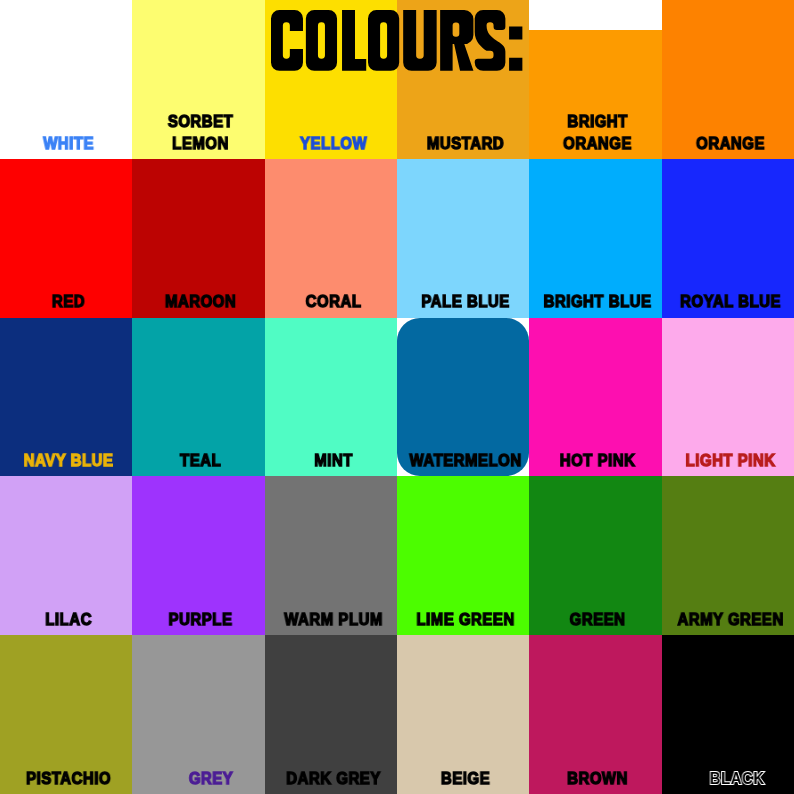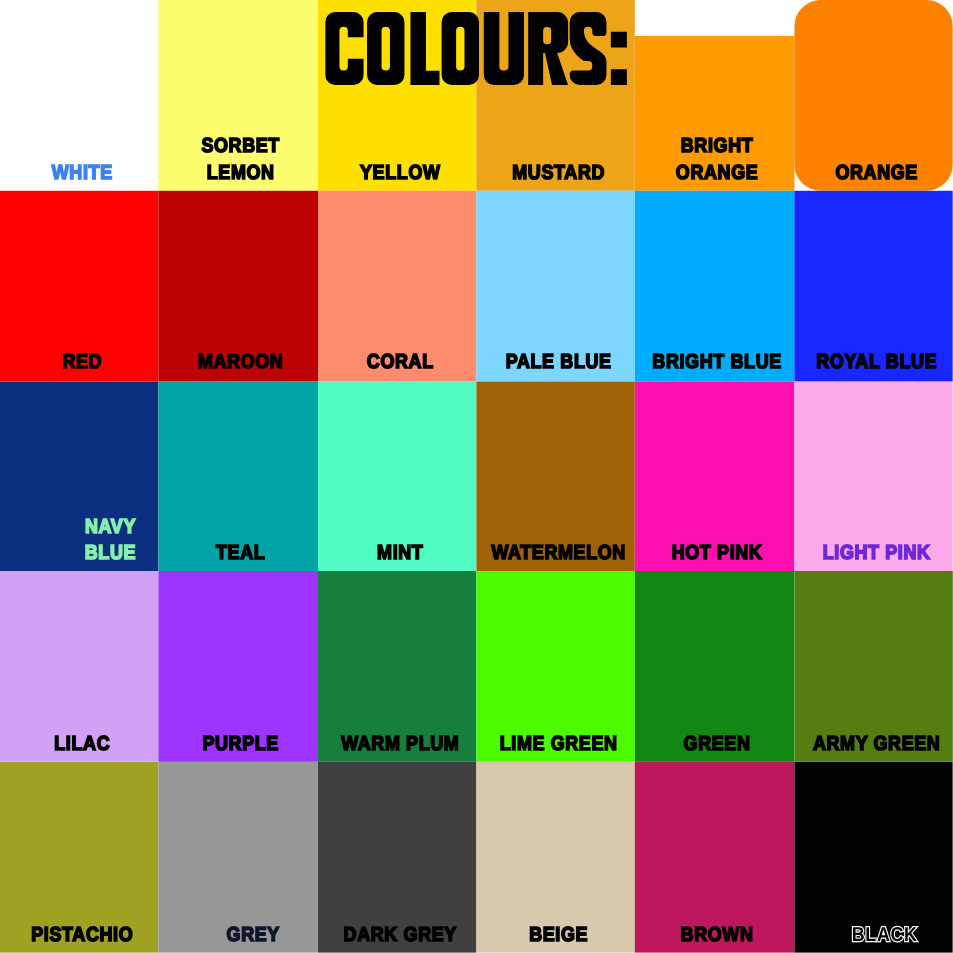--- a/index.html
+++ b/index.html
@@ -55,35 +55,35 @@
         <div class="label" style="color: #3b82f6;">
           <span class="txt">WHITE</span>
         </div>
       </div>
       <div class="cell" style="background: rgb(253, 253, 112);">
         <div class="label" style="color: rgb(0, 0, 0);">
           <span class="txt">SORBET LEMON</span>
         </div>
       </div>
       <div class="cell" style="background: rgb(253, 223, 0);">
-        <div class="label" style="color: #000000;">
+        <div class="label" style="color: #1d4ed8;">
           <span class="txt">YELLOW</span>
         </div>
       </div>
       <div class="cell" style="background: rgb(237, 164, 24);">
         <div class="label" style="color: rgb(0, 0, 0);">
           <span class="txt">MUSTARD</span>
         </div>
       </div>
       <div class="cell" style="background: rgb(253, 155, 0); margin-top: 30px;">
         <div class="label" style="color: rgb(0, 0, 0);">
           <span class="txt">BRIGHT ORANGE</span>
         </div>
       </div>
-      <div class="cell" style="background: rgb(253, 130, 0); border-radius: 22px;">
+      <div class="cell" style="background: rgb(253, 130, 0);">
         <div class="label" style="color: rgb(0, 0, 0);">
           <span class="txt">ORANGE</span>
         </div>
       </div>
       <div class="cell" style="background: rgb(254, 0, 0); padding-left: 19px;">
         <div class="label" style="color: rgb(0, 0, 0);">
           <span class="txt">RED</span>
         </div>
       </div>
       <div class="cell" style="background: rgb(188, 3, 2);">
@@ -105,60 +105,60 @@
         <div class="label" style="color: rgb(0, 0, 0);">
           <span class="txt">BRIGHT BLUE</span>
         </div>
       </div>
       <div class="cell" style="background: rgb(23, 39, 253);">
         <div class="label" style="color: rgb(0, 0, 0);">
           <span class="txt">ROYAL BLUE</span>
         </div>
       </div>
       <div class="cell" style="background: rgb(12, 46, 126);">
-        <div class="label" style="color: #86efac; padding-left: 47px;">
+        <div class="label" style="color: #eab308;">
           <span class="txt">NAVY BLUE</span>
         </div>
       </div>
       <div class="cell" style="background: rgb(3, 163, 167);">
         <div class="label" style="color: rgb(0, 0, 0);">
           <span class="txt">TEAL</span>
         </div>
       </div>
       <div class="cell" style="background: rgb(80, 252, 196);">
         <div class="label" style="color: rgb(0, 0, 0);">
           <span class="txt">MINT</span>
         </div>
       </div>
-      <div class="cell" style="background: #a16207;">
+      <div class="cell" style="background: #0369a1; border-radius: 23px;">
         <div class="label" style="color: rgb(0, 0, 0);">
           <span class="txt">WATERMELON</span>
         </div>
       </div>
       <div class="cell" style="background: rgb(253, 15, 176);">
         <div class="label" style="color: rgb(0, 0, 0);">
           <span class="txt">HOT PINK</span>
         </div>
       </div>
       <div class="cell" style="background: rgb(253, 170, 235);">
-        <div class="label" style="color: #6d28d9;">
+        <div class="label" style="color: #b91c1c;">
           <span class="txt">LIGHT PINK</span>
         </div>
       </div>
       <div class="cell" style="background: rgb(209, 161, 246);">
         <div class="label" style="color: rgb(0, 0, 0);">
           <span class="txt">LILAC</span>
         </div>
       </div>
       <div class="cell" style="background: rgb(158, 51, 253);">
         <div class="label" style="color: rgb(0, 0, 0); justify-content: flex-end;">
           <span class="txt">PURPLE</span>
         </div>
       </div>
-      <div class="cell" style="background: #15803d;">
+      <div class="cell" style="background: #737373;">
         <div class="label" style="color: rgb(0, 0, 0);">
           <span class="txt">WARM PLUM</span>
         </div>
       </div>
       <div class="cell" style="background: rgb(76, 253, 0);">
         <div class="label" style="color: rgb(0, 0, 0);">
           <span class="txt">LIME GREEN</span>
         </div>
       </div>
       <div class="cell" style="background: rgb(18, 135, 18);">
@@ -170,21 +170,21 @@
         <div class="label" style="color: rgb(0, 0, 0);">
           <span class="txt">ARMY GREEN</span>
         </div>
       </div>
       <div class="cell" style="background: rgb(159, 161, 35);">
         <div class="label" style="color: rgb(0, 0, 0);">
           <span class="txt">PISTACHIO</span>
         </div>
       </div>
       <div class="cell" style="background: rgb(151, 151, 151);">
-        <div class="label" style="color: #0f172a; margin-left: 21px;">
+        <div class="label" style="color: #4c1d95; margin-left: 21px;">
           <span class="txt">GREY</span>
         </div>
       </div>
       <div class="cell" style="background: rgb(64, 64, 64);">
         <div class="label" style="color: rgb(0, 0, 0);">
           <span class="txt">DARK GREY</span>
         </div>
       </div>
       <div class="cell" style="background: rgb(216, 200, 172);">
         <div class="label" style="color: rgb(0, 0, 0);">

